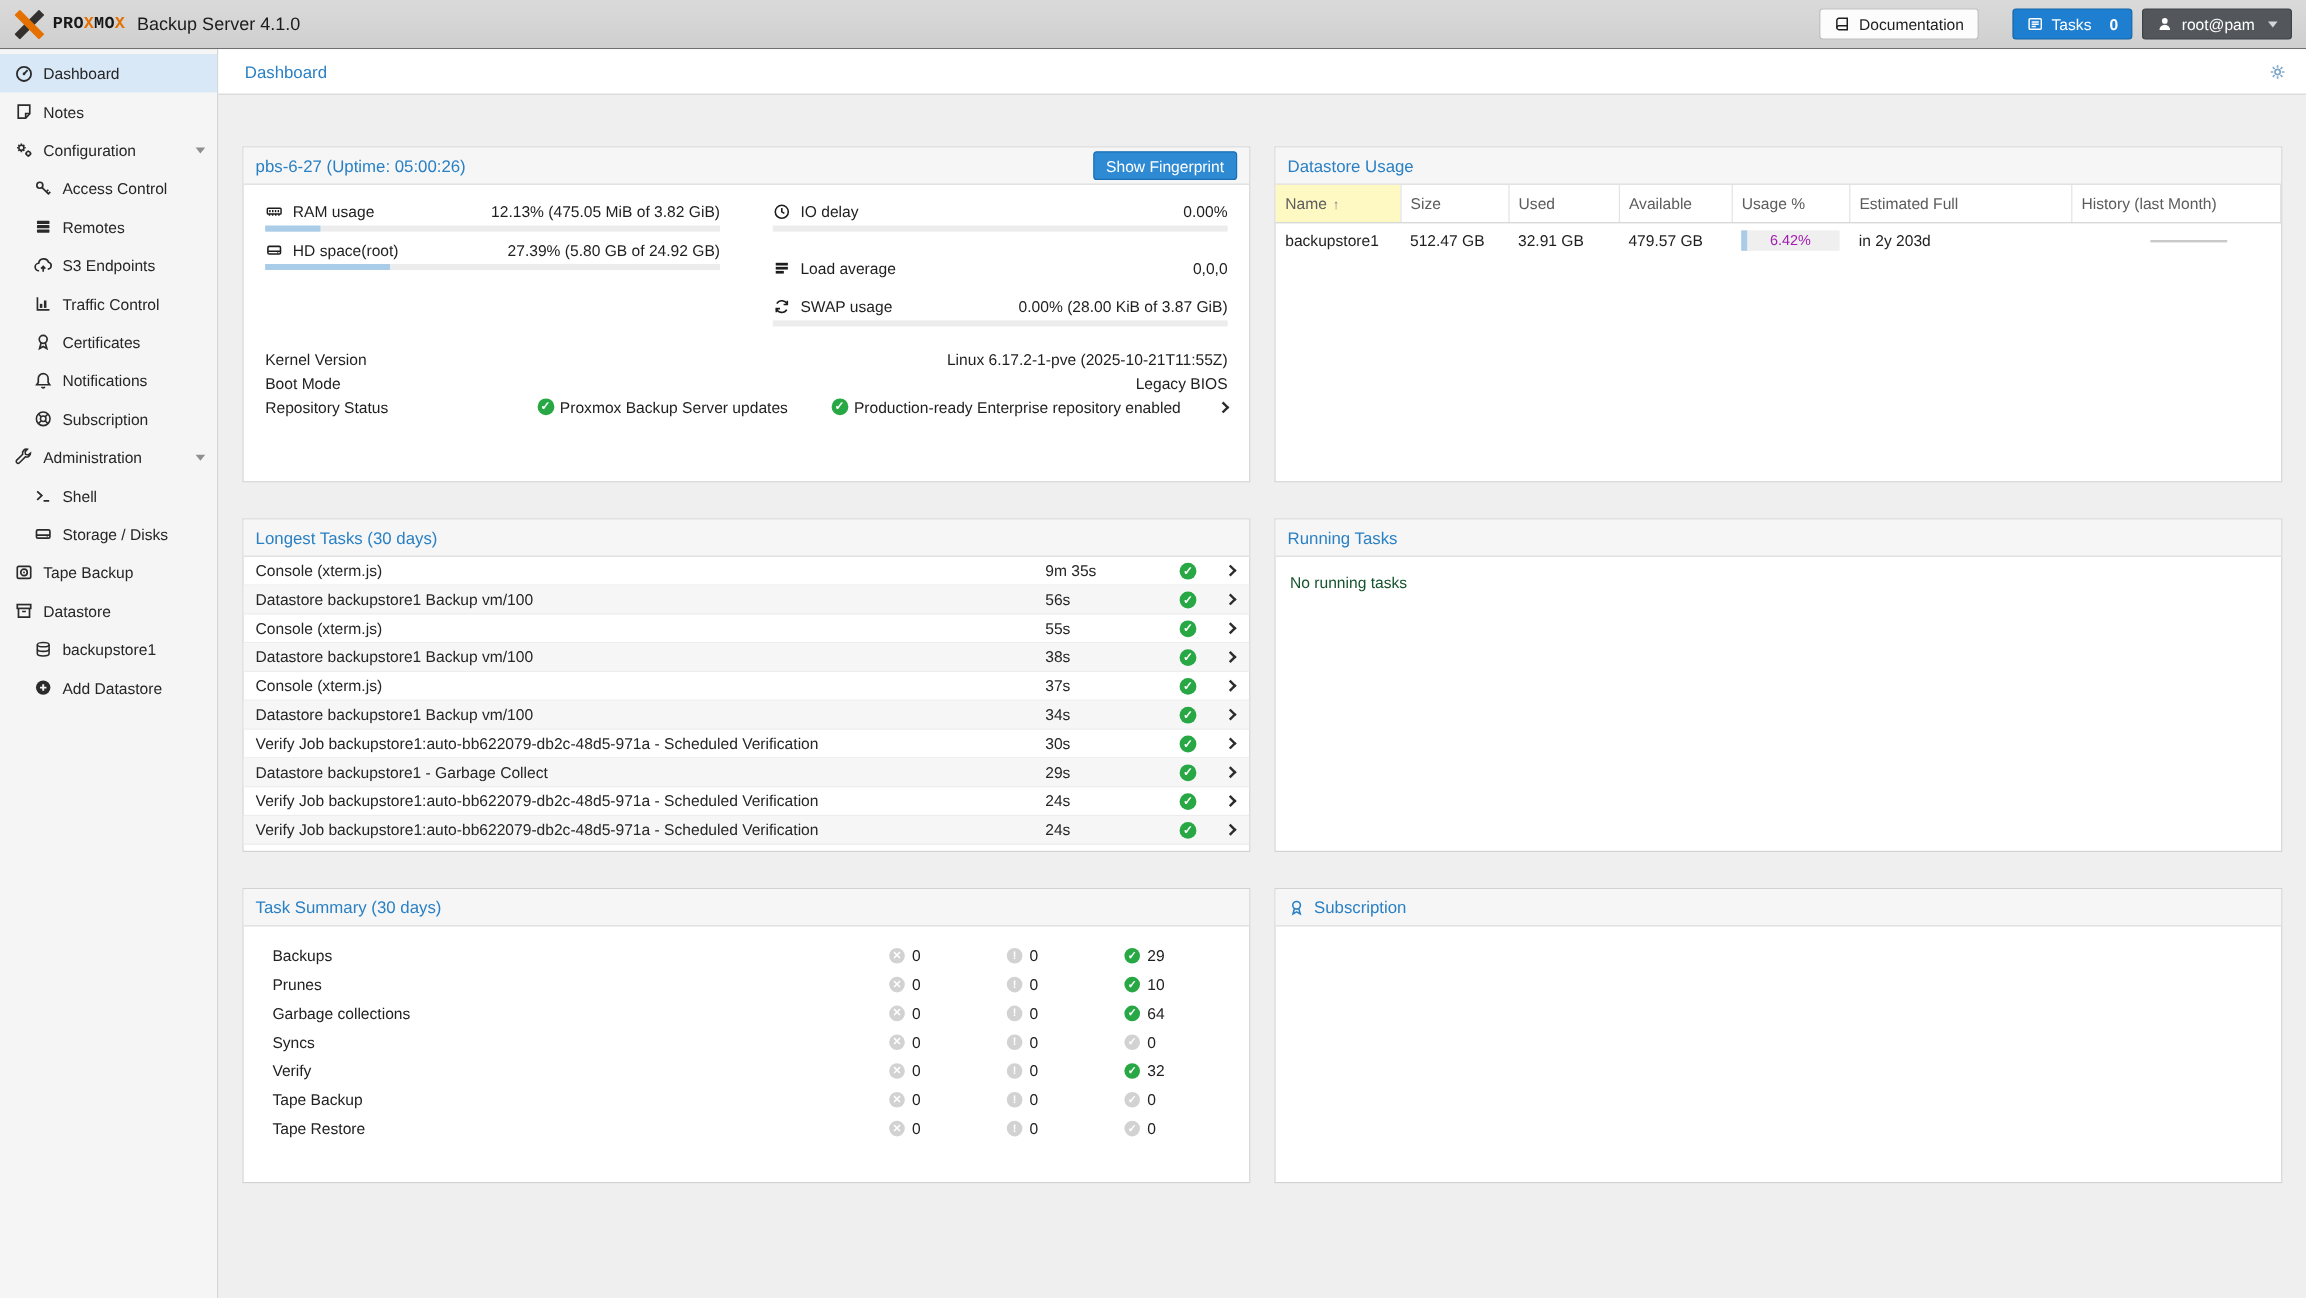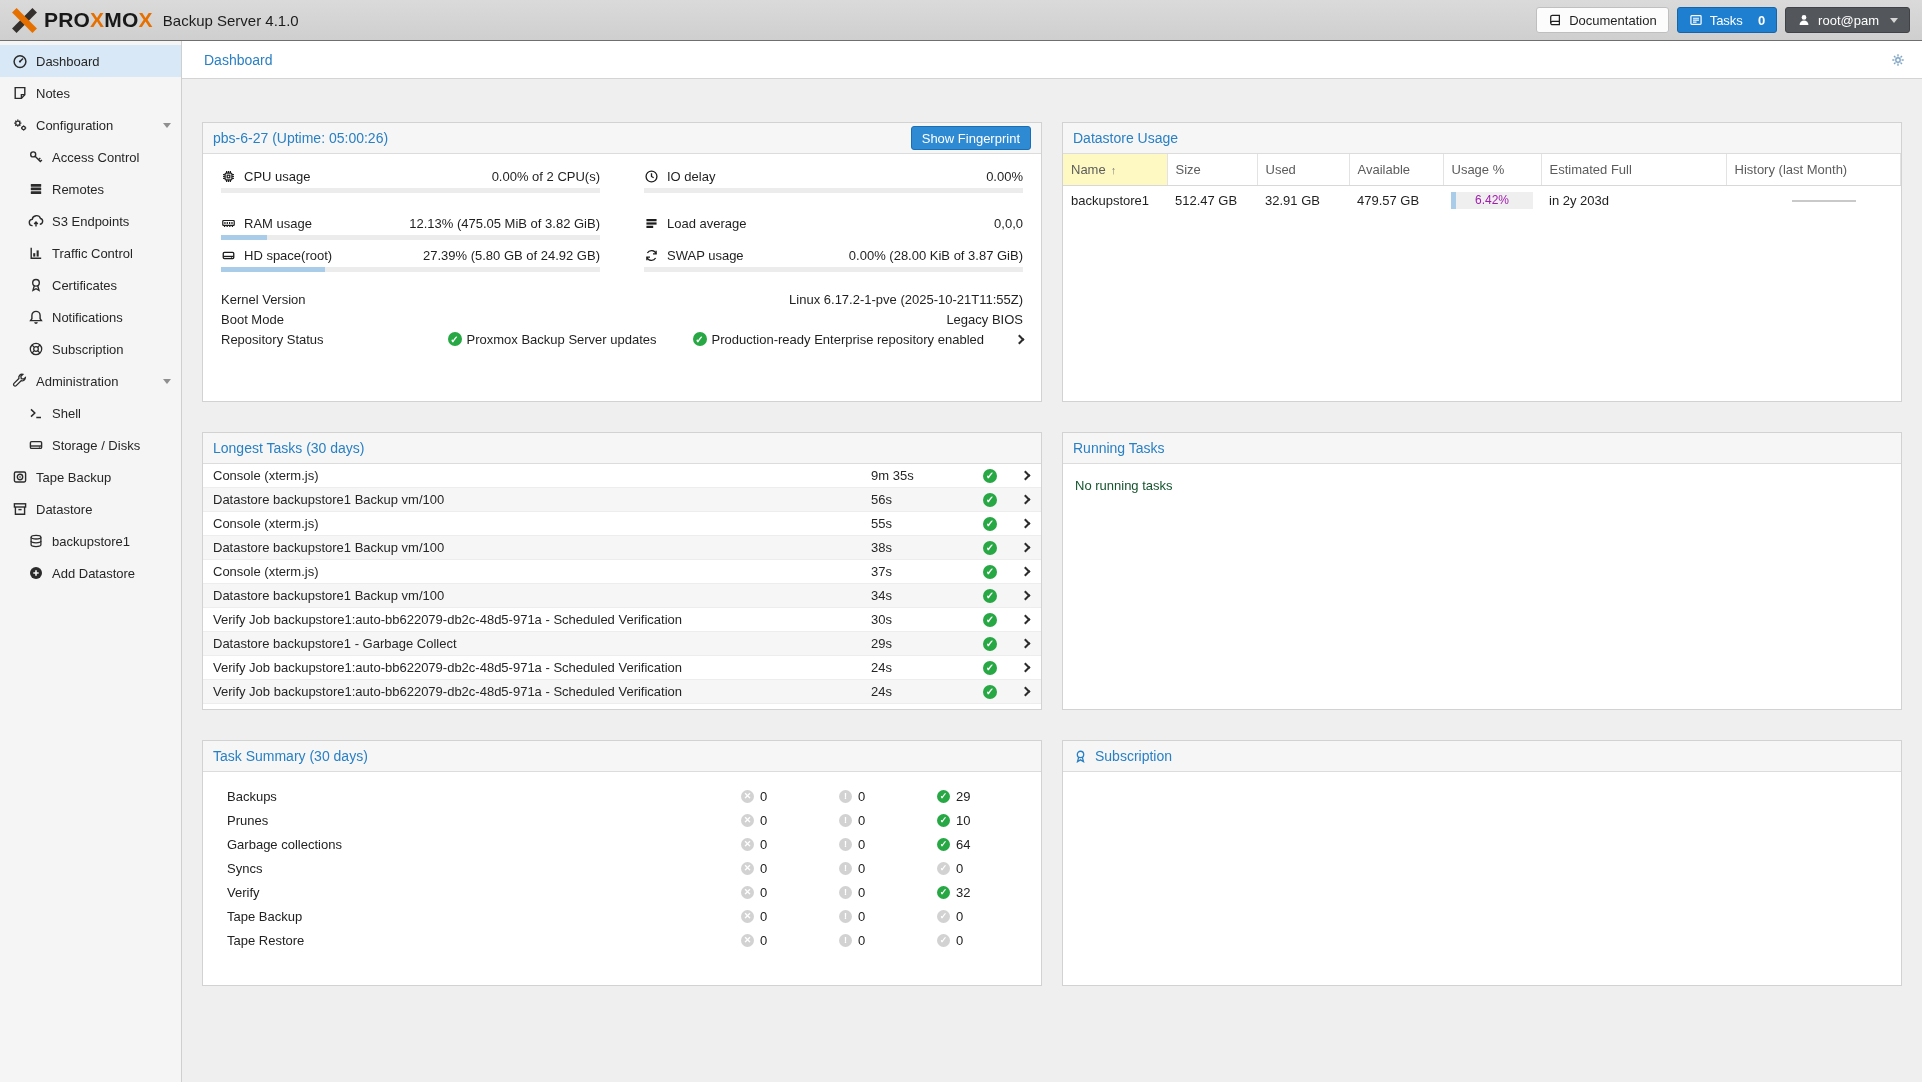--- a/index.html
+++ b/index.html
@@ -4,29 +4,29 @@
 <style>
   * { margin:0; padding:0; box-sizing:border-box; }
   html,body { width:1922px; height:1082px; overflow:hidden; }
   body { font-family:"Liberation Sans", sans-serif; font-size:13px; color:#222; background:#efefef; }
   .app { width:1922px; height:1082px; display:flex; flex-direction:column; }
 
   
   .topbar { height:41px; flex:none; display:flex; align-items:center; padding:0 12px;
             background:linear-gradient(#dadada,#cfcfcf); border-bottom:1px solid #6f6f6f; }
   .brand { display:flex; align-items:center; gap:7px; }
-  .brand-word { font-size:21px; font-weight:700; color:#181818; letter-spacing:.2px; }
+  .brand-word { font-size:14px; font-weight:700; color:#181818; letter-spacing:.2px;font-family:Liberation Mono, monospace; }
   .brand-word .bx { color:#e57000; }
   .product { font-size:15px; color:#1c1c1c; margin-left:10px; }
   .topbar-right { margin-left:auto; display:flex; gap:8px; align-items:center; }
   .btn { height:26px; display:inline-flex; align-items:center; gap:7px; padding:0 11px;
          border-radius:3px; font-size:13px; cursor:pointer; }
   .btn .ic { width:14px; height:14px; }
   .btn-doc { background:#fcfcfc; border:1px solid #bfbfbf; color:#1f1f1f; }
-  .btn-tasks { background:#1e7fd1; border:1px solid #1565a8; color:#fff; }
+  .btn-tasks { background:#1e7fd1; border:1px solid #1565a8; color:#fff;margin-left:20px; }
   .btn-tasks .count { font-weight:700; margin-left:8px; }
   .btn-user { background:#53575b; border:1px solid #3f4347; color:#fff; }
   .caret { border-left:4px solid transparent; border-right:4px solid transparent; border-top:5px solid #d6d6d6; margin-left:4px; }
 
   
   .main { flex:1; display:flex; min-height:0; }
   .sidebar { width:182px; flex:none; background:#f5f5f5; border-right:1px solid #cfcfcf; padding-top:4px; }
   .si { height:32px; display:flex; align-items:center; padding:0 10px 0 12px; color:#262626; cursor:pointer; }
   .si .ic { width:16px; height:16px; margin-right:8px; color:#2b2b2b; flex:none; }
   .si.child { padding-left:28px; }
@@ -439,32 +439,20 @@
       <div class="panels">
 
         <div class="panel h280">
           <div class="phead">
             <span class="ptitle">pbs-6-27 (Uptime: 05:00:26)</span>
             <span class="btn-primary">Show Fingerprint</span>
           </div>
           <div class="pbody">
             <div class="gauges">
               <div>
-                <div class="g-item g-gap">
-                  <div class="g-line">
-                      <svg class="ic">
-                        <use href="#i-cpu"></use>
-                      </svg>
-                      <span>CPU usage</span>
-                      <span class="g-val">0.00% of 2 CPU(s)</span>
-                    </div>
-                  <div class="g-bar">
-                      <div class="g-fill" style="width: 0%;"></div>
-                    </div>
-                </div>
                 <div class="g-item">
                   <div class="g-line">
                       <svg class="ic">
                         <use href="#i-ram"></use>
                       </svg>
                       <span>RAM usage</span>
                       <span class="g-val">12.13% (475.05 MiB of 3.82 GiB)</span>
                     </div>
                   <div class="g-bar">
                       <div class="g-fill" style="width: 12.13%;"></div>

